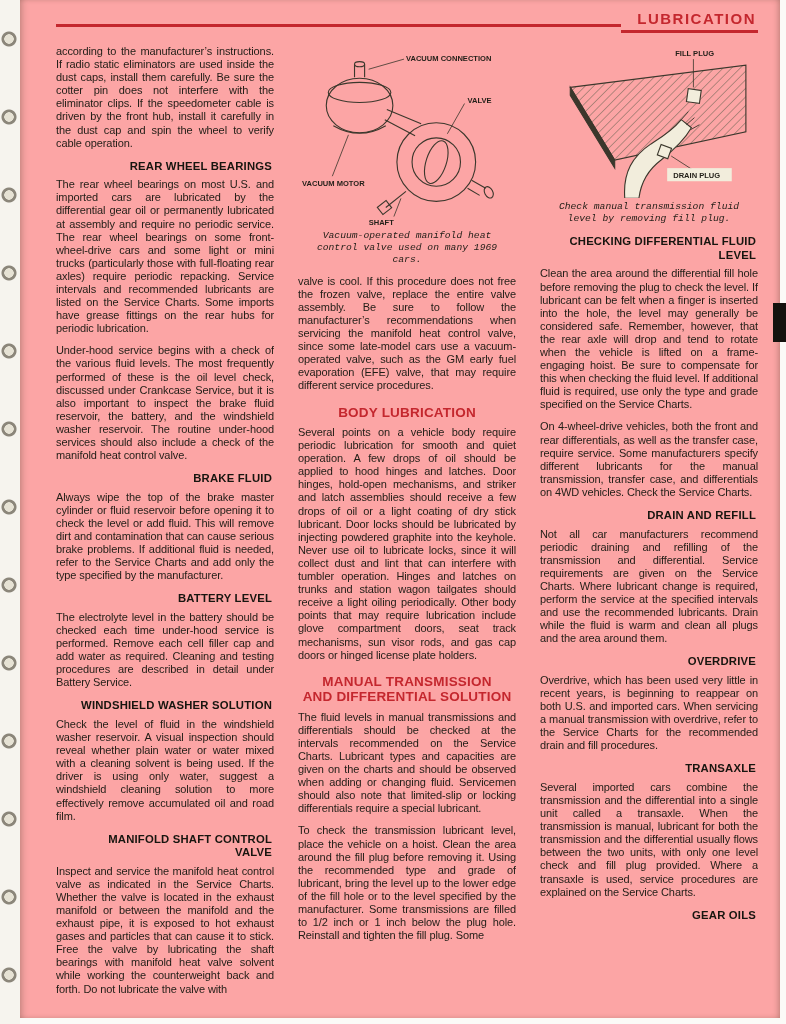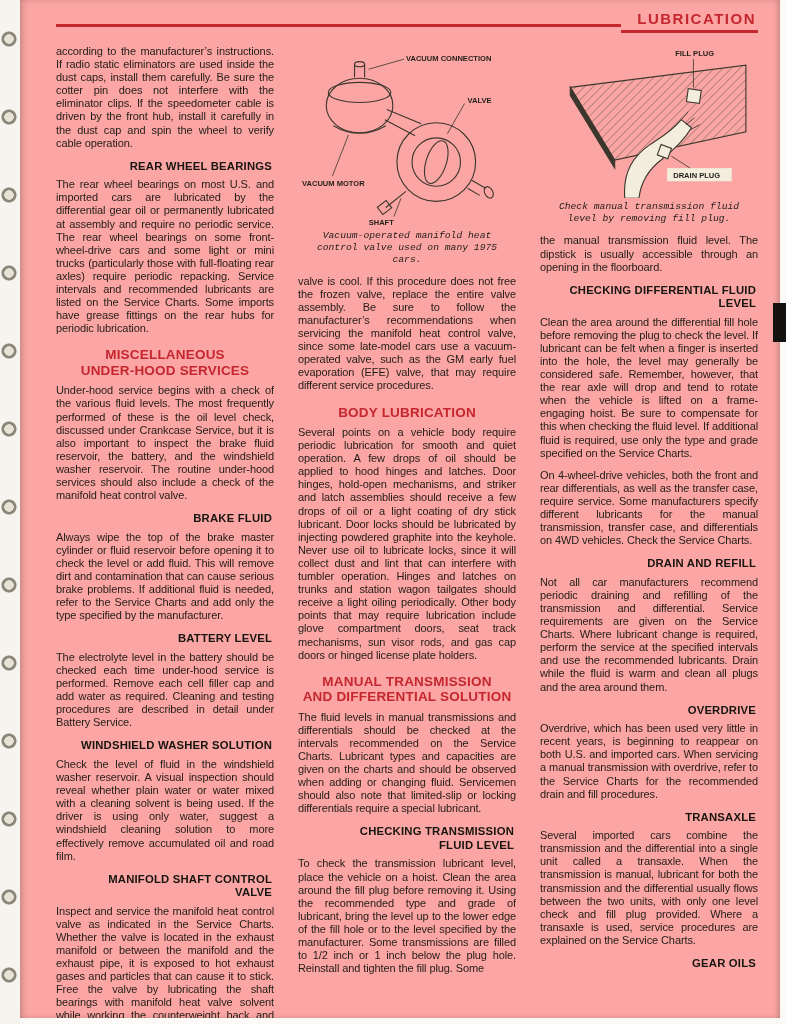--- a/index.html
+++ b/index.html
@@ -62,22 +62,20 @@
   </div>
 
   <div class="cols">
 
     <div class="col">
       <p class="body">according to the manufacturer’s instructions. If radio static eliminators are used inside the dust caps, install them carefully. Be sure the cotter pin does not interfere with the eliminator clips. If the speedometer cable is driven by the front hub, install it carefully in the dust cap and spin the wheel to verify cable operation.</p>
 
       <h4 class="sub-head">REAR WHEEL BEARINGS</h4>
       <p class="body">The rear wheel bearings on most U.S. and imported cars are lubricated by the differential gear oil or permanently lubricated at assembly and require no periodic service. The rear wheel bearings on some front-wheel-drive cars and some light or mini trucks (particularly those with full-floating rear axles) require periodic repacking. Service intervals and recommended lubricants are listed on the Service Charts. Some imports have grease fittings on the rear hubs for periodic lubrication.</p>
 
-      <h3 class="red-head">MISCELLANEOUS
-UNDER-HOOD SERVICES</h3>
       <p class="body">Under-hood service begins with a check of the various fluid levels. The most frequently performed of these is the oil level check, discussed under Crankcase Service, but it is also important to inspect the brake fluid reservoir, the battery, and the windshield washer reservoir. The routine under-hood services should also include a check of the manifold heat control valve.</p>
 
       <h4 class="sub-head">BRAKE FLUID</h4>
       <p class="body">Always wipe the top of the brake master cylinder or fluid reservoir before opening it to check the level or add fluid. This will remove dirt and contamination that can cause serious brake problems. If additional fluid is needed, refer to the Service Charts and add only the type specified by the manufacturer.</p>
 
       <h4 class="sub-head">BATTERY LEVEL</h4>
       <p class="body">The electrolyte level in the battery should be checked each time under-hood service is performed. Remove each cell filler cap and add water as required. Cleaning and testing procedures are described in detail under Battery Service.</p>
 
       <h4 class="sub-head">WINDSHIELD WASHER SOLUTION</h4>
       <p class="body">Check the level of fluid in the windshield washer reservoir. A visual inspection should reveal whether plain water or water mixed with a cleaning solvent is being used. If the driver is using only water, suggest a windshield cleaning solution to more effectively remove accumulated oil and road film.</p>
@@ -111,34 +109,32 @@
             <path d="M34 130 L50 89"></path>
             <path d="M95 170 L102 152"></path>
           </g>
           <g font-size="7.5" font-weight="bold" fill="#221f18">
             <text x="107" y="16">VACUUM CONNECTION</text>
             <text x="168" y="57">VALVE</text>
             <text x="4" y="140">VACUUM MOTOR</text>
             <text x="70" y="178">SHAFT</text>
           </g>
         </svg>
-        <figcaption class="caption">Vacuum-operated manifold heat control valve used on many 1975 cars.</figcaption>
+        <figcaption class="caption">Vacuum-operated manifold heat control valve used on many 1969 cars.</figcaption>
       </figure>
 
       <p class="body">valve is cool. If this procedure does not free the frozen valve, replace the entire valve assembly. Be sure to follow the manufacturer’s recommendations when servicing the manifold heat control valve, since some late-model cars use a vacuum-operated valve, such as the GM early fuel evaporation (EFE) valve, that may require different service procedures.</p>
 
       <h3 class="red-head">BODY LUBRICATION</h3>
       <p class="body">Several points on a vehicle body require periodic lubrication for smooth and quiet operation. A few drops of oil should be applied to hood hinges and latches. Door hinges, hold-open mechanisms, and striker and latch assemblies should receive a few drops of oil or a light coating of dry stick lubricant. Door locks should be lubricated by injecting powdered graphite into the keyhole. Never use oil to lubricate locks, since it will collect dust and lint that can interfere with tumbler operation. Hinges and latches on trunks and station wagon tailgates should receive a light oiling periodically. Other body points that may require lubrication include glove compartment doors, seat track mechanisms, sun visor rods, and gas cap doors or hinged license plate holders.</p>
 
       <h3 class="red-head">MANUAL TRANSMISSION
 AND DIFFERENTIAL SOLUTION</h3>
       <p class="body">The fluid levels in manual transmissions and differentials should be checked at the intervals recommended on the Service Charts. Lubricant types and capacities are given on the charts and should be observed when adding or changing fluid. Servicemen should also note that limited-slip or locking differentials require a special lubricant.</p>
 
-      <h4 class="sub-head">CHECKING TRANSMISSION
-FLUID LEVEL</h4>
       <p class="body">To check the transmission lubricant level, place the vehicle on a hoist. Clean the area around the fill plug before removing it. Using the recommended type and grade of lubricant, bring the level up to the lower edge of the fill hole or to the level specified by the manufacturer. Some transmissions are filled to 1/2 inch or 1 inch below the plug hole. Reinstall and tighten the fill plug. Some</p>
     </div>
 
     <div class="col">
       <figure>
         <svg class="fig-art" viewBox="0 0 216 152">
           <defs>
             <pattern id="hatch" width="6" height="6" patternUnits="userSpaceOnUse" patternTransform="rotate(45)">
               <line x1="0" y1="0" x2="0" y2="6" stroke="#6c6654" stroke-width="1"></line>
             </pattern>
@@ -157,21 +153,20 @@
           </g>
           <rect x="126" y="122" width="64" height="13" fill="#f2eddc"></rect>
           <g font-size="7.5" font-weight="bold" fill="#221f18">
             <text x="134" y="11">FILL PLUG</text>
             <text x="132" y="132">DRAIN PLUG</text>
           </g>
         </svg>
         <figcaption class="caption">Check manual transmission fluid level by removing fill plug.</figcaption>
       </figure>
 
-      <p class="body">the manual transmission fluid level. The dipstick is usually accessible through an opening in the floorboard.</p>
 
       <h4 class="sub-head">CHECKING DIFFERENTIAL FLUID
 LEVEL</h4>
       <p class="body">Clean the area around the differential fill hole before removing the plug to check the level. If lubricant can be felt when a finger is inserted into the hole, the level may generally be considered safe. Remember, however, that the rear axle will drop and tend to rotate when the vehicle is lifted on a frame-engaging hoist. Be sure to compensate for this when checking the fluid level. If additional fluid is required, use only the type and grade specified on the Service Charts.</p>
       <p class="body">On 4-wheel-drive vehicles, both the front and rear differentials, as well as the transfer case, require service. Some manufacturers specify different lubricants for the manual transmission, transfer case, and differentials on 4WD vehicles. Check the Service Charts.</p>
 
       <h4 class="sub-head">DRAIN AND REFILL</h4>
       <p class="body">Not all car manufacturers recommend periodic draining and refilling of the transmission and differential. Service requirements are given on the Service Charts. Where lubricant change is required, perform the service at the specified intervals and use the recommended lubricants. Drain while the fluid is warm and clean all plugs and the area around them.</p>
 
       <h4 class="sub-head">OVERDRIVE</h4>

